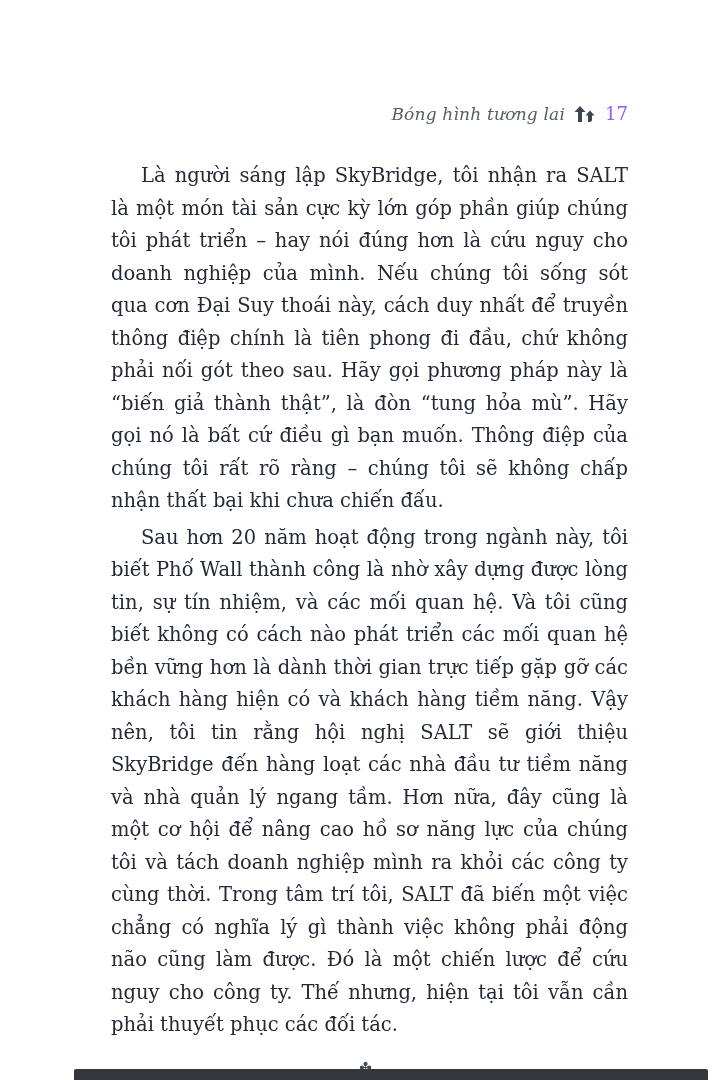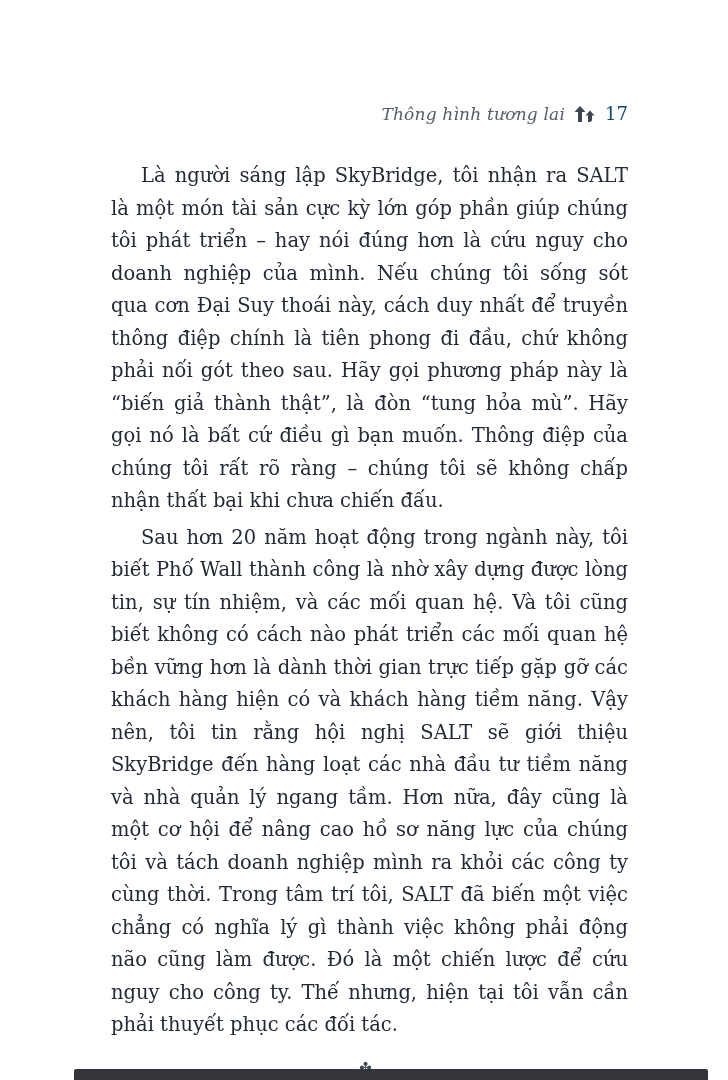--- a/index.html
+++ b/index.html
@@ -28,21 +28,21 @@
     color: #555e68;
     letter-spacing: 0.2px;
   }
   .logo {
     display: inline-flex;
     align-items: flex-end;
     transform: translateY(1px);
   }
   .page-number {
     font-size: 18px;
-    color: #0c4a6e;
+    color: #8b5cf6;
   }
   .page-body {
     margin: 36px 100px 0 103px;
     font-size: 19.5px;
     line-height: 32.5px;
     color: #232a36;
     text-align: justify;
   }
   .page-body p {
     margin: 0 0 4px 8px;
@@ -65,21 +65,21 @@
     background: #35363b;
     border-radius: 2px 2px 0 0;
   }
 </style>
 </head>
 <body>
 
 <div class="book-page">
 
   <header class="page-header">
-    <span class="running-title">Thông hình tương lai</span>
+    <span class="running-title">Bóng hình tương lai</span>
     <span class="logo">
       <svg width="22" height="17" viewBox="0 0 22 17" aria-hidden="true">
         <path d="M4 16 L4 6 L0.5 6 L6 0 L11.5 6 L8 6 L8 16 Z" fill="#3c4650"></path>
         <path d="M14 16 L14 9.5 L11.5 9.5 L16 4.5 L20.5 9.5 L18 9.5 L18 14 Q18 16 15.5 16 Z" fill="#3c4650"></path>
       </svg>
     </span>
     <span class="page-number">17</span>
   </header>
 
   <main class="page-body">

